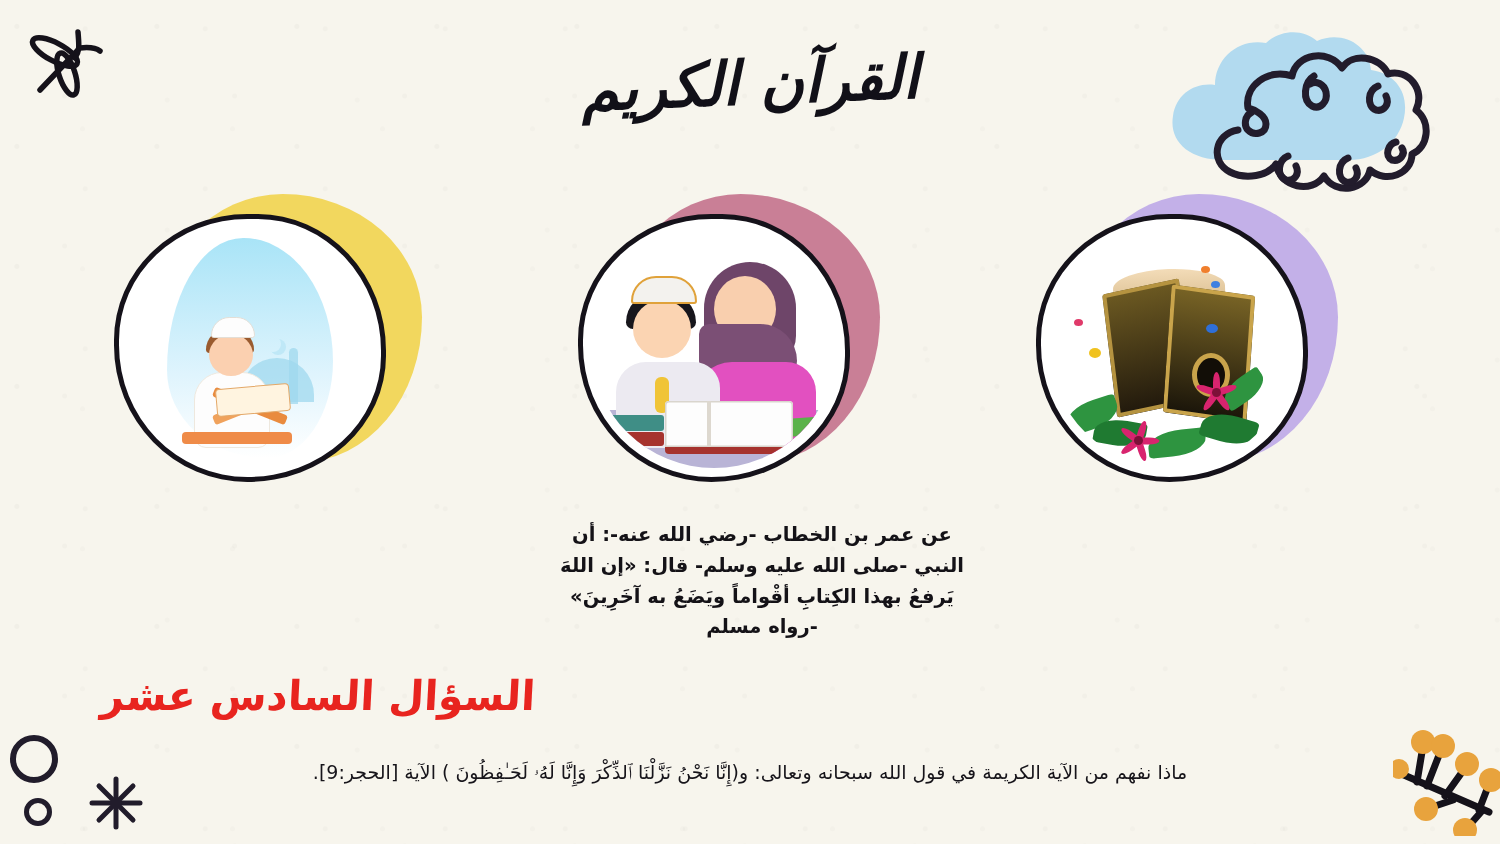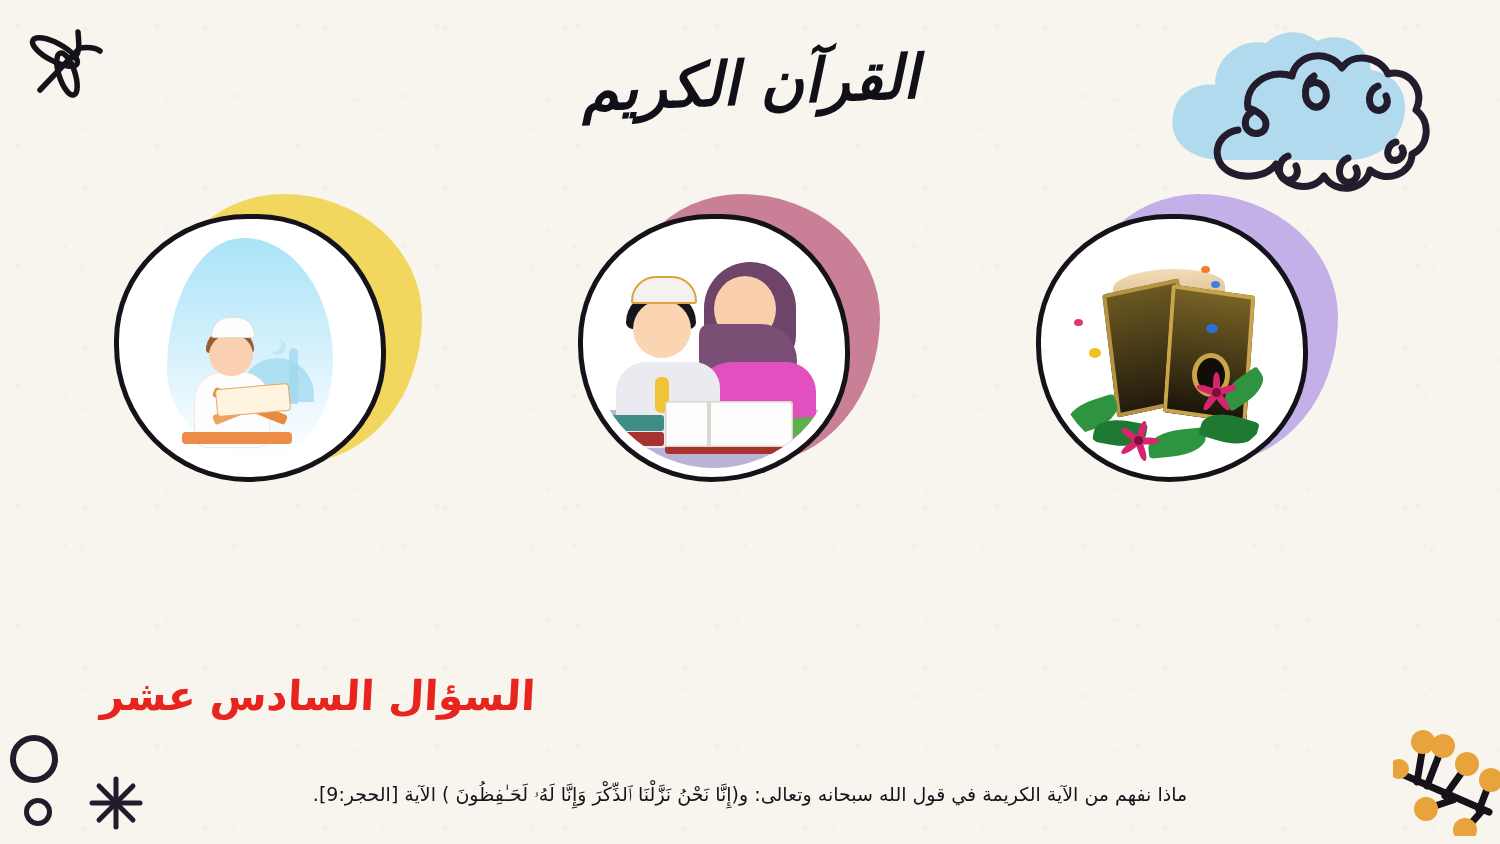--- a/index.html
+++ b/index.html
@@ -123,21 +123,21 @@
     position:absolute;right:962px;top:672px;width:440px;
     text-align:center;direction:rtl;
     font-family:"DejaVu Sans","Liberation Sans",sans-serif;
     font-size:41px;font-weight:700;color:#e8241f;
     letter-spacing:2px;
     transform:skewX(-3deg);
   }
 
   
   #q-text{
-    position:absolute;right:170px;left:170px;top:780px;
+    position:absolute;right:170px;left:170px;top:758px;
     text-align:center;direction:rtl;
     font-family:"DejaVu Sans","Liberation Sans",sans-serif;
     font-size:19px;font-weight:400;color:#16141a;line-height:1.5;
     white-space:nowrap;
   }
 
   
   #cloud-fill{
     position:absolute;left:1163px;top:28px;width:250px;height:150px;
   }
@@ -268,20 +268,21 @@
           <div class="kufi"></div>
           <div class="mat"></div>
           <div class="rahl1"></div>
           <div class="rahl2"></div>
           <div class="bookOpen1"></div>
         </div>
       </div>
     </div>
   </div>
 
+  <div class="caption" id="cap-mid">عن عمر بن الخطاب -رضي الله عنه-: أن النبي -صلى الله عليه وسلم- قال: «إن اللهَ يَرفعُ بهذا الكِتابِ أقْواماً ويَضَعُ به آخَرِينَ» -رواه مسلم</div>
 
   <div id="q-heading">السؤال السادس عشر</div>
   <div id="q-text">ماذا نفهم من الآية الكريمة في قول الله سبحانه وتعالى: و(إِنَّا نَحْنُ نَزَّلْنَا ٱلذِّكْرَ وَإِنَّا لَهُۥ لَحَـٰفِظُونَ ) الآية [الحجر:9].</div>
 
   <div id="circle-big"></div>
   <div id="circle-small"></div>
   <div id="asterisk">
     <svg width="56" height="56" viewBox="0 0 56 56">
       <g stroke="#211c2b" stroke-width="5" stroke-linecap="round">
         <path d="M28 4 V52"></path>

